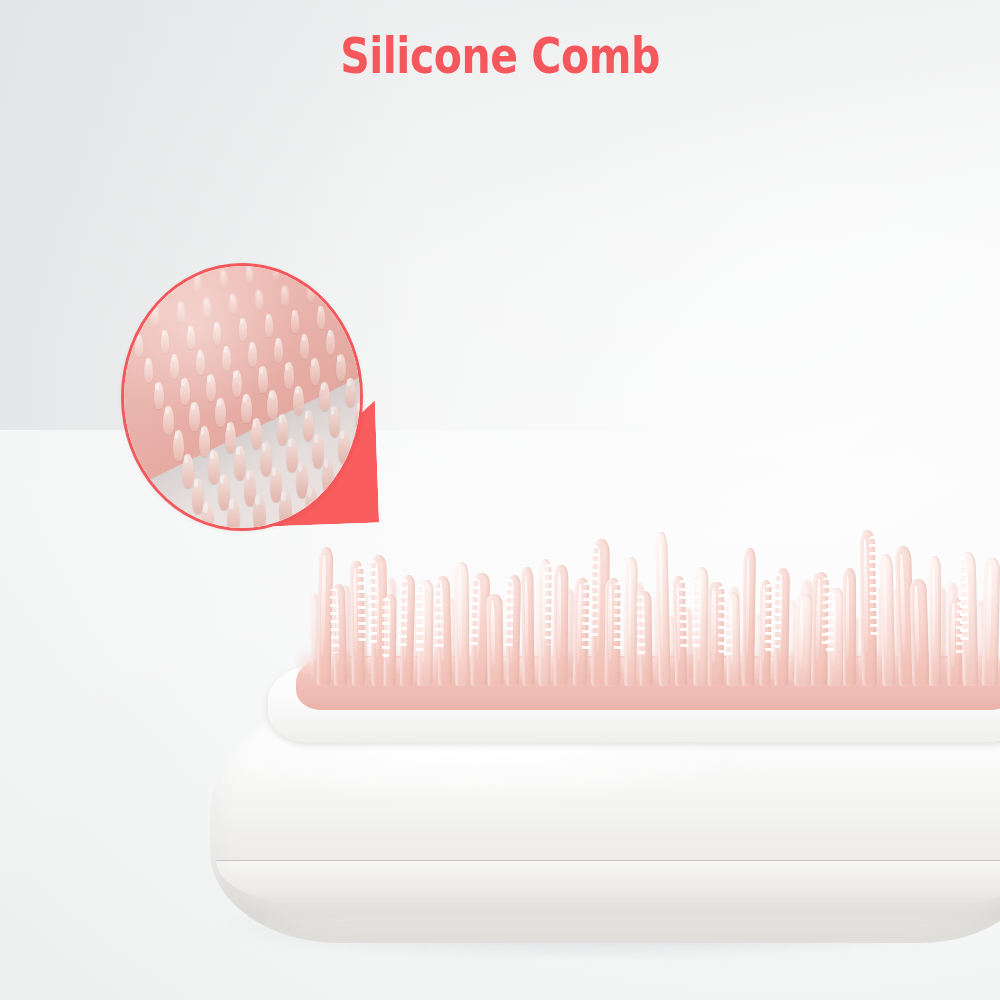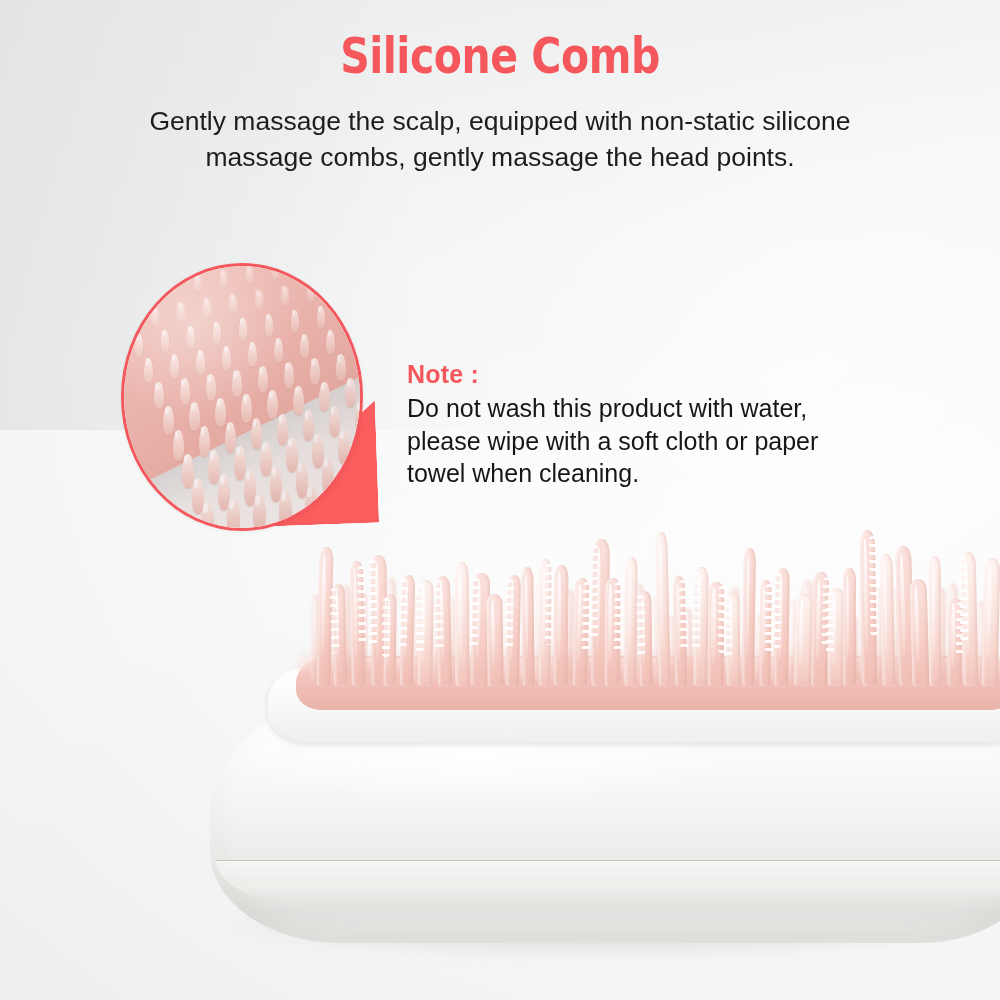--- a/index.html
+++ b/index.html
@@ -198,21 +198,20 @@
 </style>
 </head>
 <body>
 
 <div id="page">
   <div id="bg-wash"></div>
   <div id="bg-wash2"></div>
 
   <div id="title">Silicone Comb</div>
 
-  <div id="subtitle">Gently massage the scalp, equipped with non-static silicone massage combs, gently massage the head points.</div>
 
   <div id="callout">
     <div id="callout-tail"></div>
     <div id="callout-ring">
       <div id="callout-inner">
         <div class="cal-white-corner"></div>
         <div class="cal-pad"></div>
         <div class="cal-pad-edge"></div>
         <div id="cal-nubs">
             <div class="nub" style="width: 7px; height: 16px; left: 8px; top: -8px; opacity: 0.72; filter: blur(1.1px);"></div>
@@ -298,24 +297,20 @@
             <div class="nub" style="width: 13px; height: 38px; left: 155px; top: 224px; opacity: 1; filter: blur(0.5px);"></div>
             <div class="nub" style="width: 13px; height: 38px; left: 181px; top: 220px; opacity: 1; filter: blur(0.5px);"></div>
             <div class="nub" style="width: 13px; height: 38px; left: 207px; top: 216px; opacity: 1; filter: blur(0.5px);"></div>
             <div class="nub" style="width: 13px; height: 38px; left: 233px; top: 212px; opacity: 1; filter: blur(0.5px);"></div>
           </div>
         <div id="cal-shade"></div>
       </div>
     </div>
   </div>
 
-  <div id="note">
-    <div id="note-label">Note :</div>
-    <div id="note-body">Do not wash this product with water, please wipe with a soft cloth or paper towel when cleaning.</div>
-  </div>
 
   <div id="product">
     <div id="prod-shadow"></div>
     <div id="body-main"></div>
     <div id="body-gloss"></div>
     <div id="body-seam"></div>
     <div id="rim"></div>
     <div id="pad"></div>
     <div id="pad-gloss"></div>
     <div id="bristle-field">

